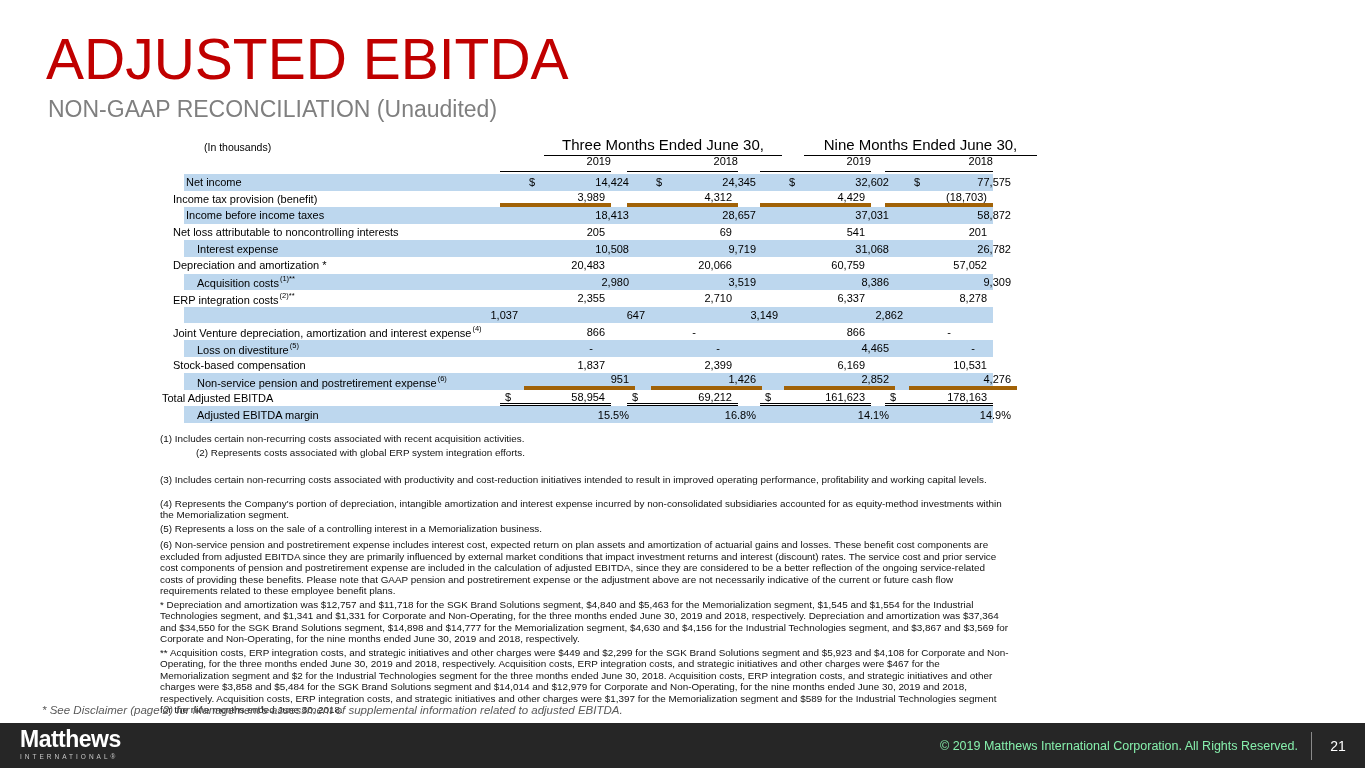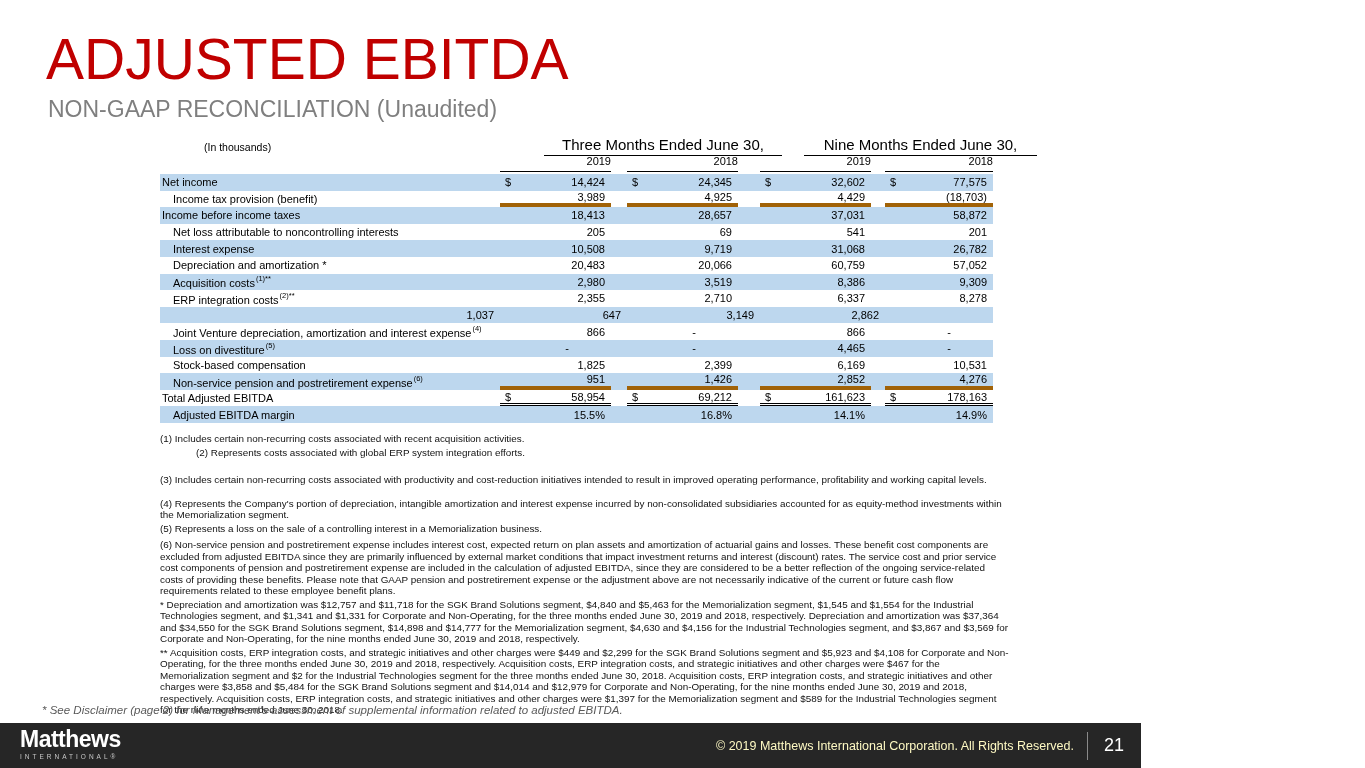--- a/index.html
+++ b/index.html
@@ -18,21 +18,21 @@
   .hdr-a{height:19px;align-items:end;margin-left:44px;}
   .c-units{grid-column:1;font-size:10.5px;padding-bottom:3px;}
   .c-group{font-size:15px;text-align:center;border-bottom:1px solid #000;padding-bottom:2px;}
   .g1{grid-column:2/5;}
   .g2{grid-column:6/9;}
   .hdr-b{height:17px;align-items:end;}
   .c-year{font-size:11px;text-align:right;border-bottom:1px solid #000;padding-bottom:4px;}
   .y1{grid-column:2;} .y2{grid-column:4;} .y3{grid-column:6;} .y4{grid-column:8;}
   .tbody{margin-top:2px;}
   .data-row{height:16.6px;}
-  .data-row.shaded{background:var(--rowblue,#BDD7EE);}
+  .data-row.shaded{background:var(--rowblue,#BDD7EE);margin-left:24px;}
   .c-label{padding-left:2px;white-space:nowrap;overflow:hidden;}
   .c-label.indent{padding-left:13px;}
   .sup{font-size:7.5px;vertical-align:6px;margin-left:1px;}
   .c-num{display:flex;justify-content:flex-end;align-items:center;height:100%;
          padding:0 6px 0 5px;box-sizing:border-box;}
   .c-num .cur{margin-right:auto;}
   .c-num.dash{padding-right:42px;}
   .c-num.u1{border-bottom:4px solid #a16207;}
   .c-num.u2{border-bottom:3px double #000;}
   .c-gap{height:100%;}
@@ -40,30 +40,30 @@
   
   .footnotes{position:absolute;left:160px;top:433px;width:850px;font-size:9.9px;
              line-height:11.5px;color:#111;}
   .footnotes p{margin:0 0 2px 0;}
 
   
   .disclaimer{position:absolute;left:42px;top:704px;font-size:11.5px;font-style:italic;
               color:#595959;white-space:nowrap;}
 
   
-  .footer{position:absolute;left:0;top:723px;width:1141px;height:45px;
+  .footer{position:absolute;left:0;top:723px;width:1365px;height:45px;
           background:var(--footerbg,#262626);}
   .logo{position:absolute;left:20px;top:5px;line-height:1;}
   .logo-main{font-size:23px;font-weight:700;color:#fff;letter-spacing:-0.5px;}
   .logo-sub{font-size:6.5px;color:#c8c8c8;letter-spacing:3px;margin-top:3px;}
   .footer-right{position:absolute;right:14px;top:0;height:45px;display:flex;
                 align-items:center;gap:13px;}
-  .copyright{font-size:12.5px;color:#fef9c3;}
+  .copyright{font-size:12.5px;color:#86efac;}
   .pg-divider{width:1px;height:28px;background:#8a8a8a;}
-  .page-num{font-size:18px;color:#fff;min-width:26px;text-align:center;}
+  .page-num{font-size:14px;color:#fff;min-width:26px;text-align:center;}
 </style>
 </head>
 <body>
 
 <div class="slide" style="--accent: #C00000; --subtitle: #7F7F7F; --rowblue: #BDD7EE; --footerbg: #262626;">
 
   <div class="title">ADJUSTED EBITDA</div>
   <div class="subtitle">NON-GAAP RECONCILIATION (Unaudited)</div>
 
   <div class="tbl">
@@ -101,21 +101,21 @@
             <span>77,575</span>
           </div>
         </div>
         <div class="grid-row data-row">
           <div class="c-label indent"><span>Income tax provision (benefit)</span></div>
           <div class="c-num u1">
             <span>3,989</span>
           </div>
           <div class="c-gap"></div>
           <div class="c-num u1">
-            <span>4,925</span>
+            <span>4,312</span>
           </div>
           <div class="c-gap"></div>
           <div class="c-num u1">
             <span>4,429</span>
           </div>
           <div class="c-gap"></div>
           <div class="c-num u1">
             <span>(18,703)</span>
           </div>
         </div>
@@ -276,21 +276,21 @@
             <span>4,465</span>
           </div>
           <div class="c-gap"></div>
           <div class="c-num dash">
             <span>-</span>
           </div>
         </div>
         <div class="grid-row data-row">
           <div class="c-label indent"><span>Stock-based compensation</span></div>
           <div class="c-num">
-            <span>1,825</span>
+            <span>1,837</span>
           </div>
           <div class="c-gap"></div>
           <div class="c-num">
             <span>2,399</span>
           </div>
           <div class="c-gap"></div>
           <div class="c-num">
             <span>6,169</span>
           </div>
           <div class="c-gap"></div>

